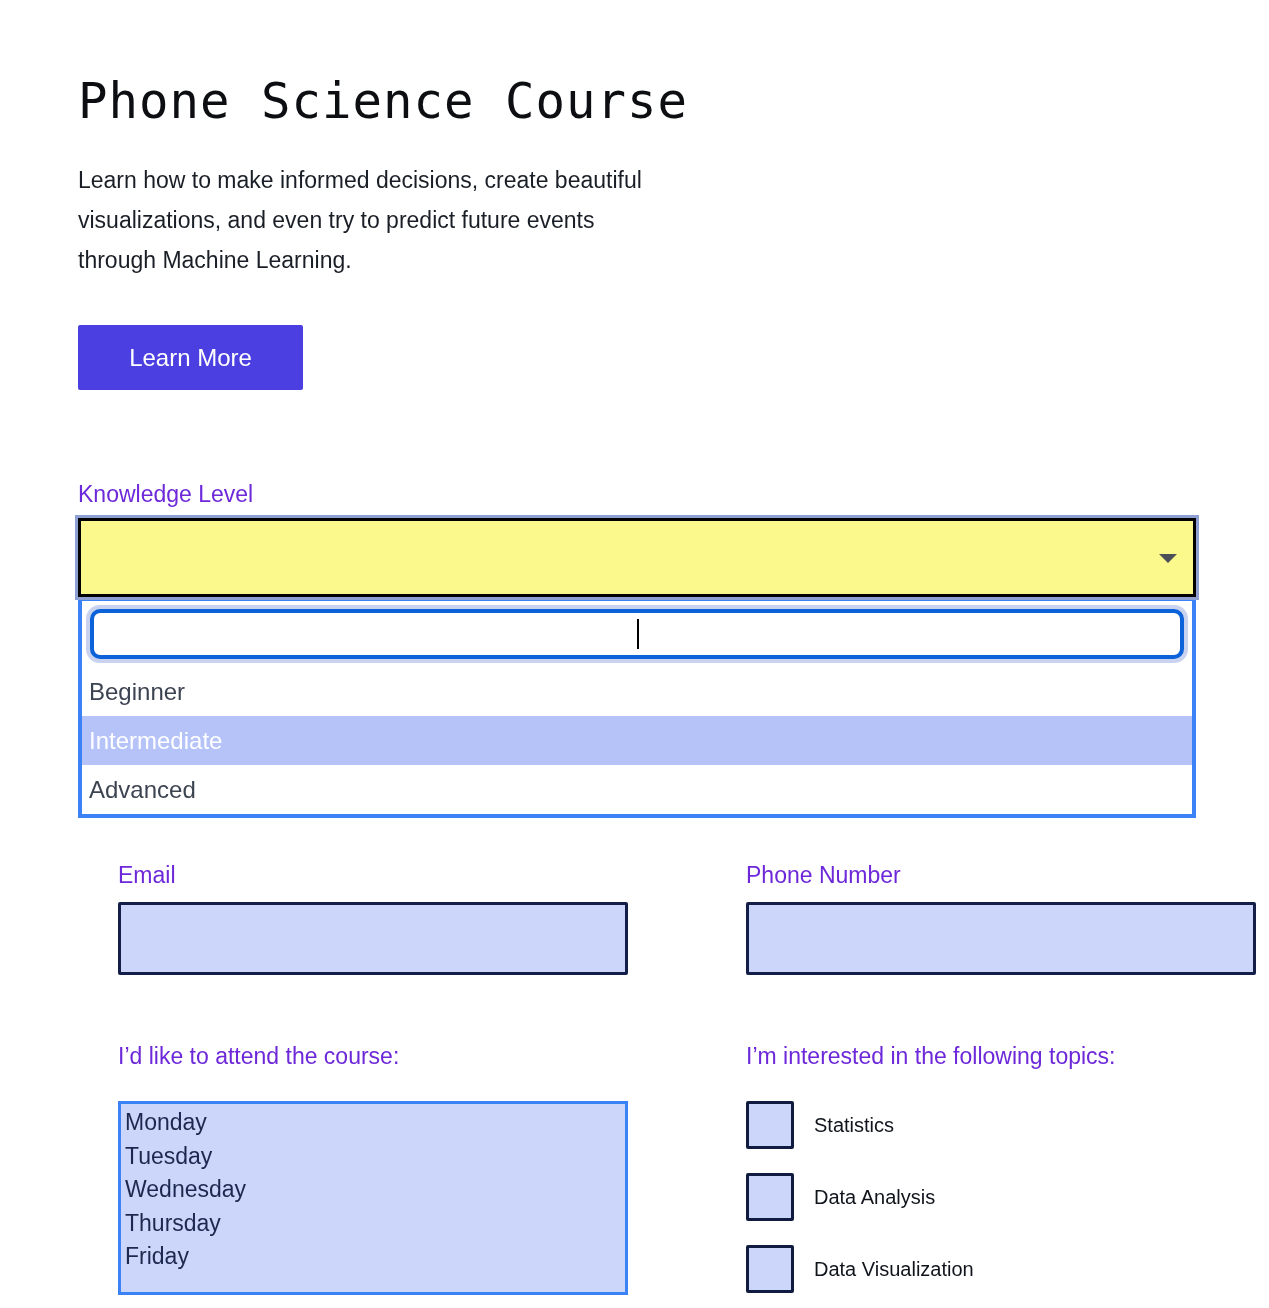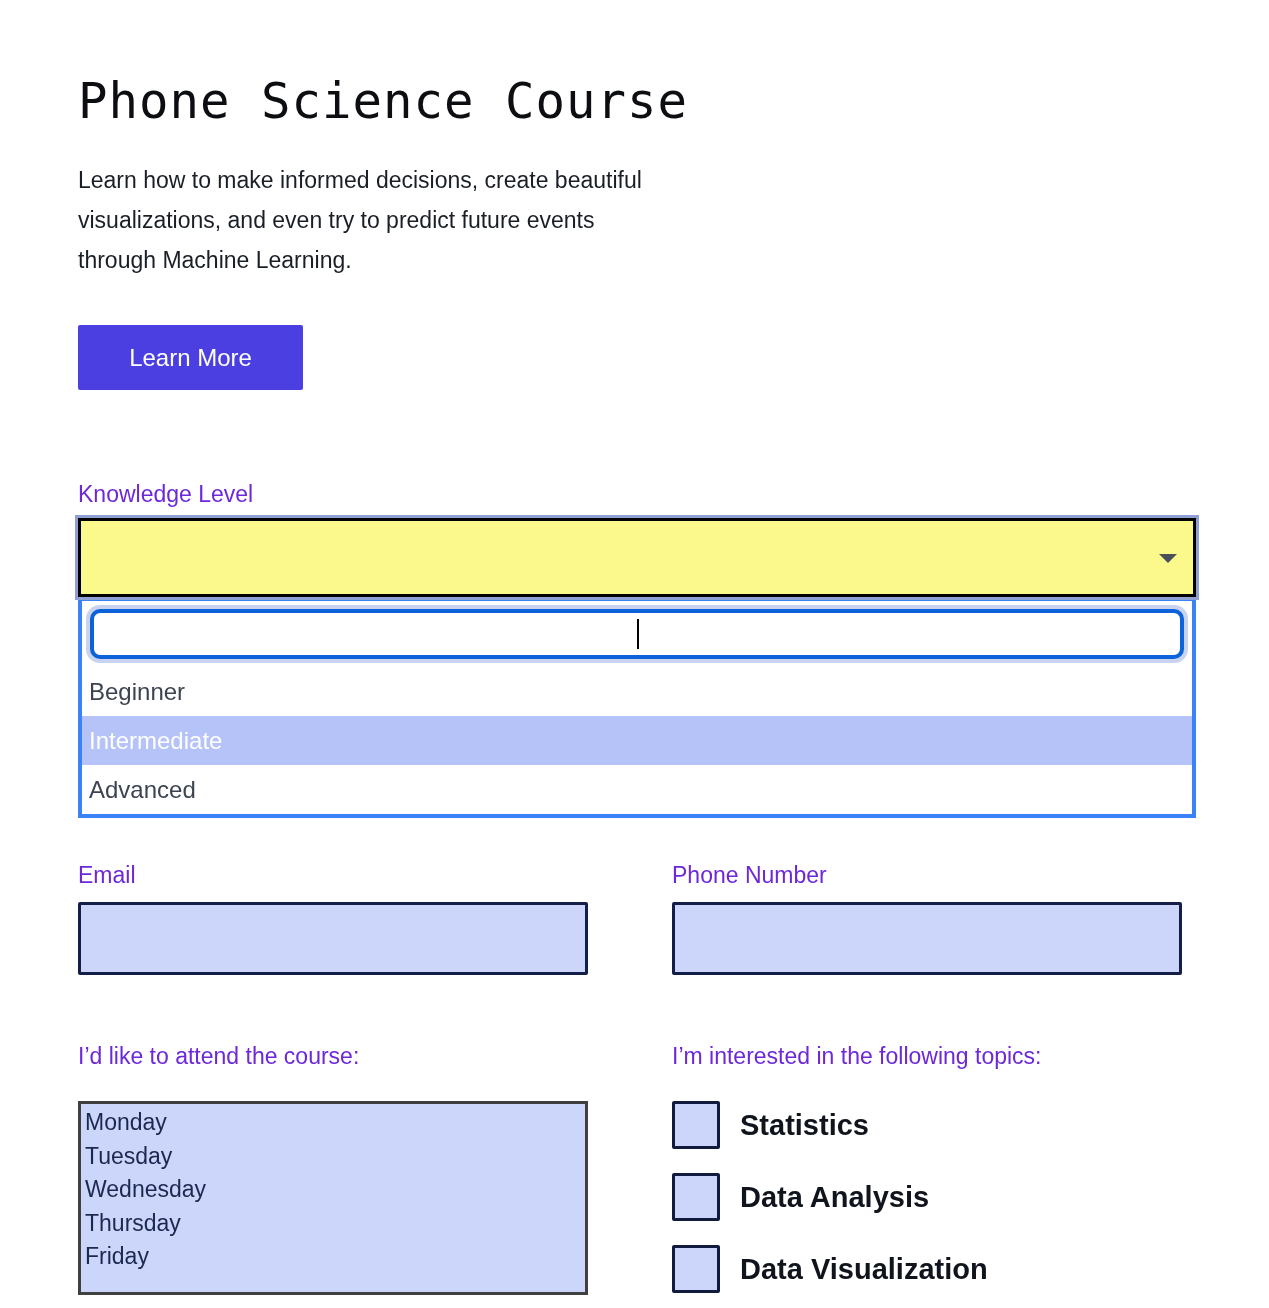--- a/index.html
+++ b/index.html
@@ -67,48 +67,48 @@
   }
   .kl-options { margin-top: 6px; }
   .kl-option {
     height: 49px; display: flex; align-items: center;
     padding: 0 7px; font-size: 24px; color: #3d4451; cursor: pointer;
   }
   .kl-option.highlighted { background: #b5c3f8; color: #ffffff; }
 
   
   .grid-row {
-    display: grid; grid-template-columns: 510px 510px; column-gap: 84px;
+    display: grid; grid-template-columns: 510px 510px; column-gap: 118px; margin-left: 40px;
   }
   .row-contact { margin-top: 43px; }
   .row-extra { margin-top: 67px; }
   .text-input {
     display: block; width: 100%; height: 73px; margin-top: 13px;
     background: #ccd6fa; border: 3px solid #141f49; border-radius: 2px;
     font-size: 24px; padding: 0 12px; color: #141f49;
     font-family: "Liberation Sans", sans-serif;
   }
 
   
   .days-list {
     margin-top: 31px; height: 194px;
-    background: #ccd6fa; border: 3px solid #404040;
+    background: #ccd6fa; border: 3px solid #3b82f6;
     padding: 2px 0 0 4px; overflow: hidden; cursor: pointer;
   }
   .day-option { font-size: 23px; line-height: 33.5px; color: #1c2850; }
 
   
   .topics-group { margin-top: 31px; }
   .topic-row { display: flex; align-items: center; margin-bottom: 24px; }
   .checkbox-box {
     width: 48px; height: 48px; flex: 0 0 48px;
     background: #ccd6fa; border: 3px solid #101b3f; border-radius: 2px;
     cursor: pointer;
   }
-  .topic-label { margin-left: 20px; font-size: 29px; font-weight: 700; color: #10141c; }
+  .topic-label { margin-left: 20px; font-size: 20px; font-weight: 400; color: #10141c; }
 </style>
 </head>
 <body>
 
 <div class="container">
 
   <h1 class="page-title">Phone Science Course</h1>
 
   <p class="page-desc">Learn how to make informed decisions, create beautiful
 visualizations, and even try to predict future events

